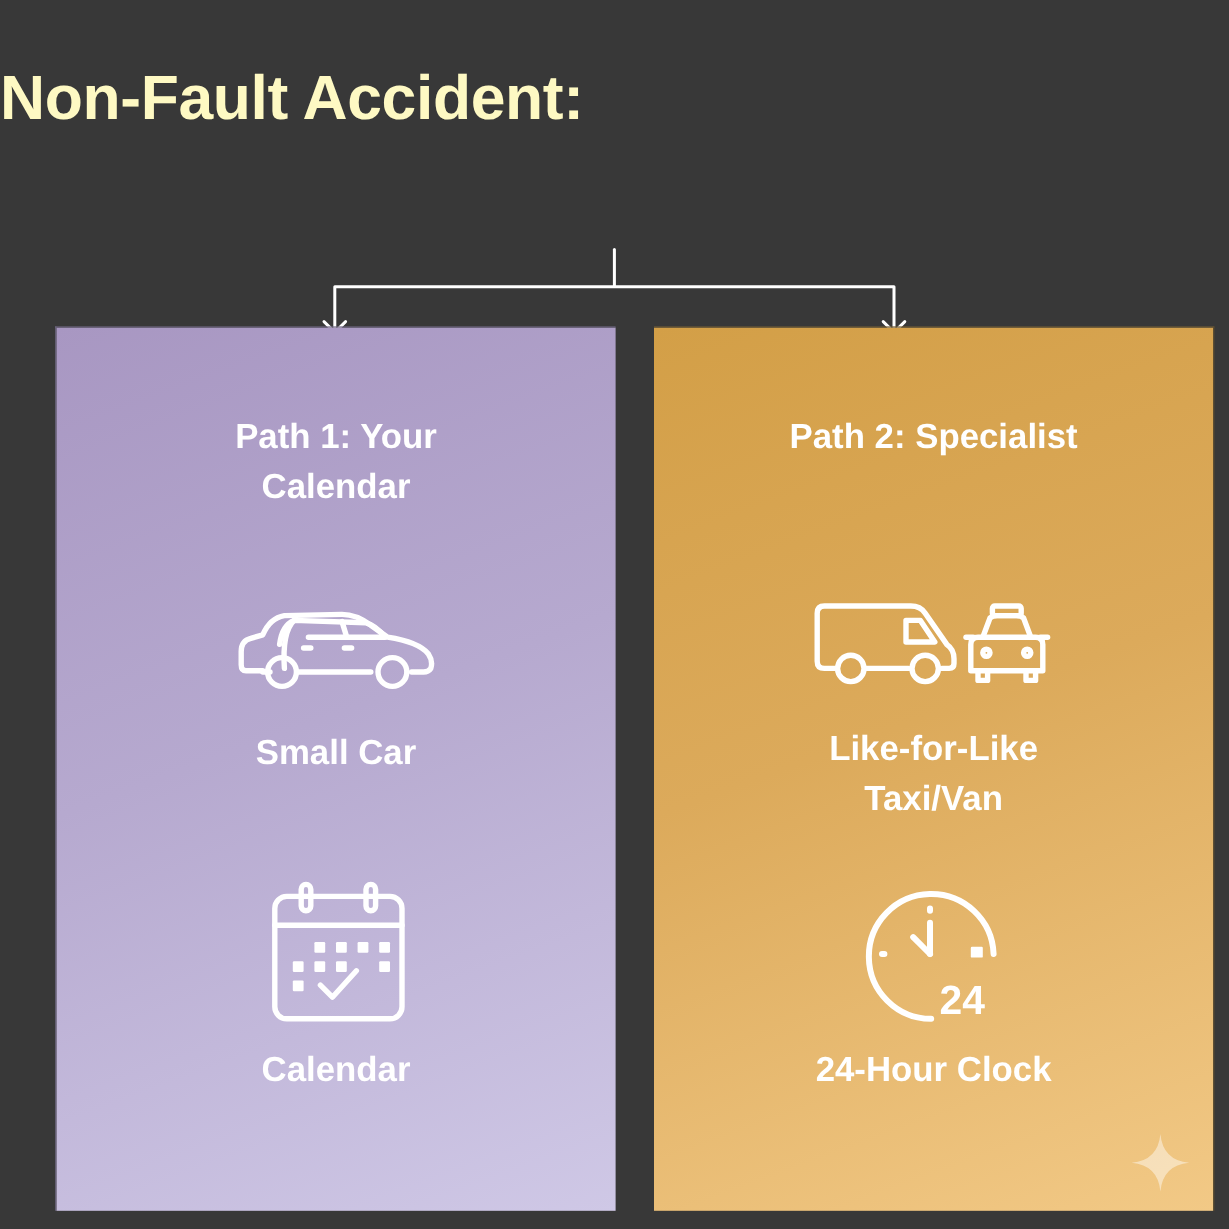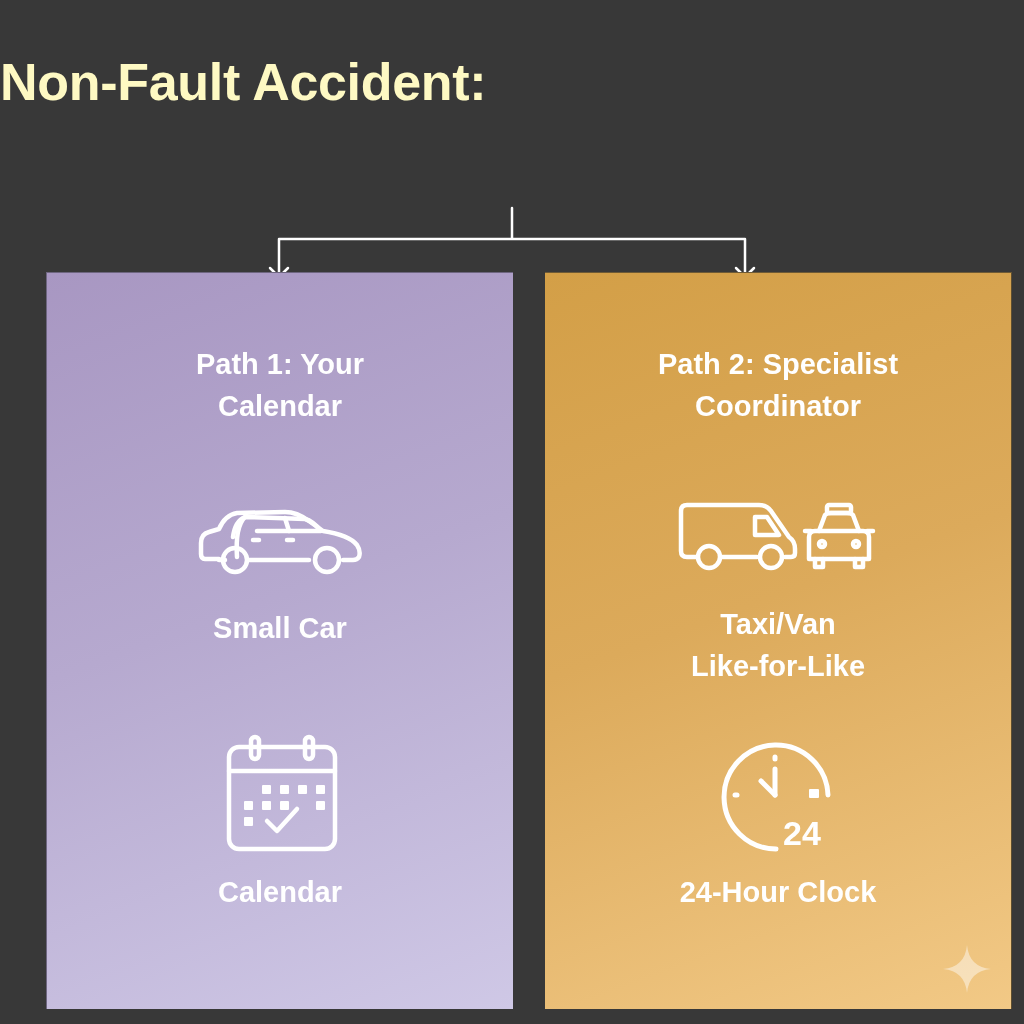--- a/index.html
+++ b/index.html
@@ -107,21 +107,20 @@
   </svg>
 
   <div class="label" style="top:598px;">
     <div>Calendar</div>
   </div>
 </div>
 
 <div class="panel panel-right">
   <div class="panel-heading">
     <div>Path 2: Specialist</div>
-    <div>Coordinator</div>
   </div>
 
   <svg class="icon" style="left:132px; top:228px;" width="210" height="72" viewBox="0 0 210 72">
     <g fill="none" stroke="#FFFFFF" stroke-width="4.5" stroke-linecap="round" stroke-linejoin="round">
 
       <path d="M20,56 L10,56 Q4,56 4,50 L4,10 Q4,4 10,4 L82,4 Q90,4 94,10 L112,36 Q118,40 118,48 L118,52 Q118,56 114,56 L108,56"></path>
       <path d="M44,56 L80,56"></path>
       <path d="M78,16 L90,16 L102,34 L78,34 Z"></path>
       <circle cx="32" cy="56" r="11"></circle>
       <circle cx="94" cy="56" r="11"></circle>
@@ -132,22 +131,22 @@
       <line x1="128" y1="30" x2="134" y2="30"></line>
       <line x1="190" y1="30" x2="196" y2="30"></line>
       <circle cx="145" cy="43" r="3"></circle>
       <circle cx="179" cy="43" r="3"></circle>
       <path d="M138,58 L138,66 L146,66 L146,58"></path>
       <path d="M178,58 L178,66 L186,66 L186,58"></path>
     </g>
   </svg>
 
   <div class="label" style="top:330px;">
+    <div>Like-for-Like</div>
     <div>Taxi/Van</div>
-    <div>Like-for-Like</div>
   </div>
 
   <svg class="icon" style="left:176px; top:464px;" width="120" height="118" viewBox="0 0 120 118">
     <g fill="none" stroke="#FFFFFF" stroke-width="5" stroke-linecap="round" stroke-linejoin="round">
       <path d="M55,112 A52,52 0 1 1 107,58"></path>
       <line x1="54" y1="20" x2="54" y2="22"></line>
       <line x1="14" y1="58" x2="16" y2="58"></line>
       <line x1="54" y1="32" x2="54" y2="58"></line>
       <line x1="54" y1="58" x2="40" y2="44"></line>
     </g>

